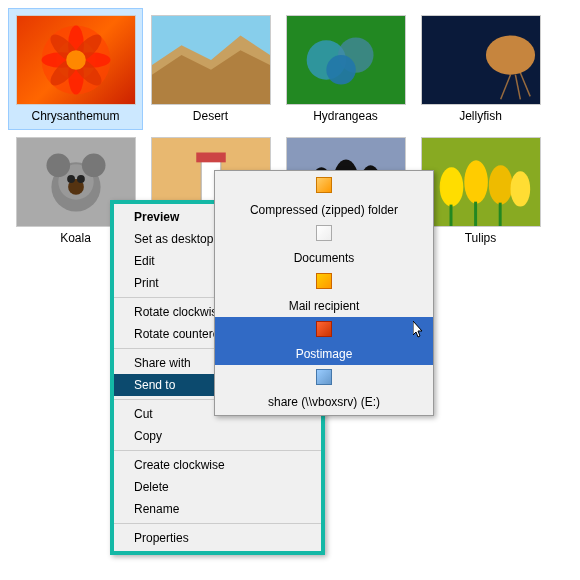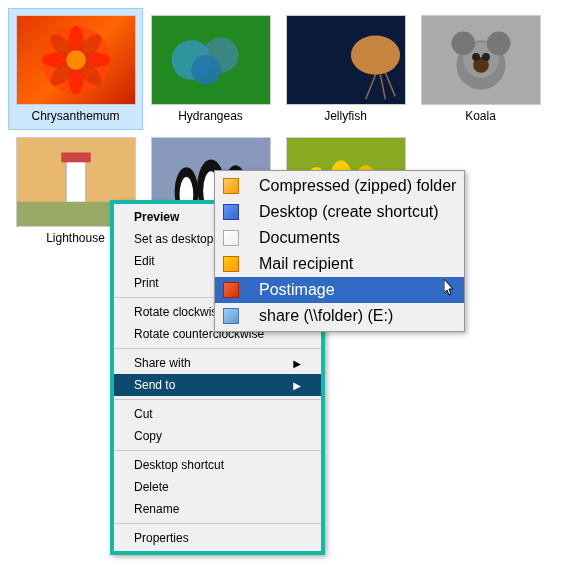--- a/index.html
+++ b/index.html
@@ -130,23 +130,24 @@
     .ctx-item.highlighted {
       background: #0c4a6e;
       color: #fff;
     }
 
     .sendto-item {
       padding: 4px 8px;
       cursor: pointer;
       display: flex;
       align-items: center;
-      gap: 20px;
-      font-size: 16px;
+      gap: 10px;
+      font-size: 12px;
       color: #000;
+      flex-direction: column;
     }
 
     .sendto-item.highlighted {
       background: #316ac5;
       color: #fff;
     }
 
     .sendto-icon {
       width: 16px;
       height: 16px;
@@ -184,20 +185,30 @@
       <ellipse cx="48" cy="33" rx="8" ry="18" fill="#dd3300" opacity="0.8" transform="rotate(-45 48 33)"></ellipse>
       <ellipse cx="72" cy="33" rx="8" ry="18" fill="#dd3300" opacity="0.8" transform="rotate(45 72 33)"></ellipse>
       <ellipse cx="48" cy="57" rx="8" ry="18" fill="#dd3300" opacity="0.8" transform="rotate(45 48 57)"></ellipse>
       <ellipse cx="72" cy="57" rx="8" ry="18" fill="#dd3300" opacity="0.8" transform="rotate(-45 72 57)"></ellipse>
       <circle cx="60" cy="45" r="10" fill="#ff8800"></circle>
     </svg>
         </div>
         <span class="thumb-label">Chrysanthemum</span>
       </div>
       <div class="thumb-item">
+        <div class="thumb-img img-desert">
+          <svg width="120" height="90" viewBox="0 0 120 90">
+      <rect width="120" height="90" fill="#87CEEB"></rect>
+      <polygon points="0,90 0,50 30,30 60,45 90,20 120,40 120,90" fill="#c8a060"></polygon>
+      <polygon points="0,90 0,60 30,40 60,55 90,35 120,50 120,90" fill="#b08040"></polygon>
+    </svg>
+        </div>
+        <span class="thumb-label">Desert</span>
+      </div>
+      <div class="thumb-item">
         <div class="thumb-img img-hydrangeas">
           <svg width="120" height="90" viewBox="0 0 120 90">
       <rect width="120" height="90" fill="#228822"></rect>
       <circle cx="40" cy="45" r="20" fill="#3399bb" opacity="0.8"></circle>
       <circle cx="70" cy="40" r="18" fill="#4488aa" opacity="0.7"></circle>
       <circle cx="55" cy="55" r="15" fill="#2277aa" opacity="0.9"></circle>
     </svg>
         </div>
         <span class="thumb-label">Hydrangeas</span>
       </div>
@@ -301,57 +312,53 @@
       </div>
       <div class="ctx-separator"></div>
       <div class="ctx-item">
         <span>Cut</span>
       </div>
       <div class="ctx-item">
         <span>Copy</span>
       </div>
       <div class="ctx-separator"></div>
       <div class="ctx-item">
-        <span>Desktop shortcut</span>
+        <span>Create clockwise</span>
       </div>
       <div class="ctx-item">
         <span>Delete</span>
       </div>
       <div class="ctx-item">
         <span>Rename</span>
       </div>
       <div class="ctx-separator"></div>
       <div class="ctx-item">
         <span>Properties</span>
       </div>
     </div>
 
   <div class="submenu-sendto" id="sendto-submenu">
   <div class="sendto-item">
         <div class="sendto-icon icon-zip"></div>
         <span>Compressed (zipped) folder</span>
-      </div>
-      <div class="sendto-item">
-        <div class="sendto-icon icon-desktop"></div>
-        <span>Desktop (create shortcut)</span>
       </div>
       <div class="sendto-item">
         <div class="sendto-icon icon-docs"></div>
         <span>Documents</span>
       </div>
       <div class="sendto-item">
         <div class="sendto-icon icon-mail"></div>
         <span>Mail recipient</span>
       </div>
       <div class="sendto-item highlighted" style="position: relative;">
         <div class="sendto-icon icon-postimage"></div>
         <span>Postimage</span>
         <div style="position: absolute; right: 8px; display: inline-block;"><svg width="12" height="18" viewBox="0 0 12 18">
     <polygon points="0,0 0,14 3,11 5,16 7,15 5,10 9,10" fill="white" stroke="black" stroke-width="1"></polygon>
   </svg></div>
       </div>
       <div class="sendto-item">
         <div class="sendto-icon icon-network"></div>
-        <span>share (\\folder) (E:)</span>
+        <span>share (\\vboxsrv) (E:)</span>
       </div>
     </div>
 
 </div>
 
 </body></html>

